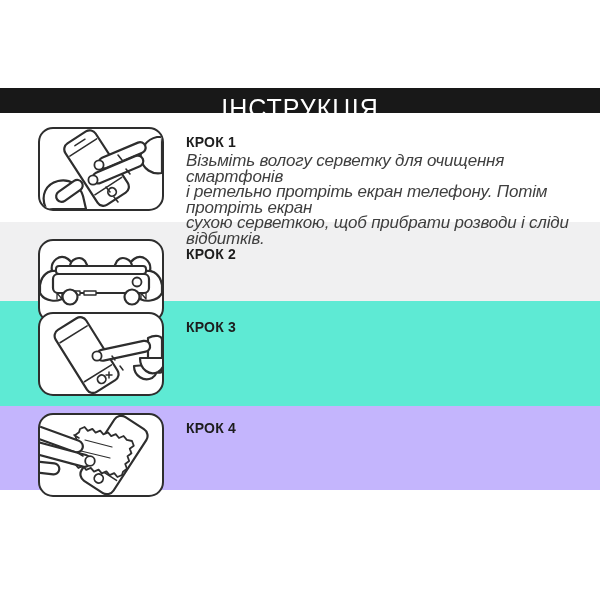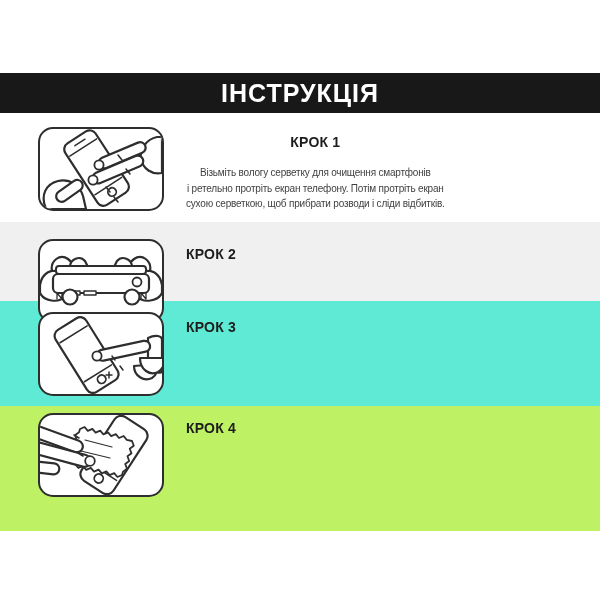--- a/index.html
+++ b/index.html
@@ -1,42 +1,42 @@
 <!DOCTYPE html>
 <html><head>
 <meta charset="utf-8">
 <style>
   html,body{margin:0;padding:0;}
   .sheet{
     width:600px;height:600px;background:#ffffff;position:relative;
     font-family:"Liberation Sans","DejaVu Sans",sans-serif;overflow:hidden;
   }
   .banner{
-    position:absolute;top:73px;left:0;width:600px;height:40px;
+    position:absolute;top:88px;left:0;width:600px;height:40px;
     background:#181818;color:#ffffff;display:flex;align-items:center;justify-content:center;
-    font-size:25px;font-weight:bold;letter-spacing:1px;
+    font-size:25px;font-weight:normal;letter-spacing:1px;
   }
   .steps{position:absolute;top:113px;left:0;width:600px;}
-  .step{display:flex;align-items:flex-start;box-sizing:border-box;width:600px;text-align:center;}
+  .step{display:flex;align-items:flex-start;box-sizing:border-box;width:600px;}
   .step.s1{height:109px;background:#ffffff;padding-top:14px;}
   .step.s2{height:79px;background:#f0f0f1;padding-top:17px;}
   .step.s3{height:105px;background:#5eead4;padding-top:11px;}
-  .step.s4{height:125px;background:#bef264;padding-top:7px;}
+  .step.s4{height:84px;background:#c4b5fd;padding-top:7px;}
   .figure{
     flex:none;width:122px;height:80px;margin-left:38px;
     border:2.5px solid #2e2e2e;border-radius:15px;background:#ffffff;overflow:hidden;
   }
   .figure svg{display:block;width:122px;height:80px;}
   .art{stroke:#2e2e2e;fill:#ffffff;stroke-width:2.2;stroke-linecap:round;stroke-linejoin:round;}
   .thin{stroke-width:1.5;fill:none;}
   .text{margin-left:22px;padding-top:7px;max-width:410px;}
   .step-title{font-size:14px;font-weight:bold;color:#1d1d1d;letter-spacing:.2px;}
   .step-body{
-    font-size:10px;line-height:15.5px;color:#3f3f3f;margin-top:15px;
-    white-space:pre-line;letter-spacing:-.2px;
+    font-size:17px;line-height:15.5px;color:#3f3f3f;margin-top:3px;
+    white-space:pre-line;letter-spacing:-.2px;font-style:italic;
   }
 </style>
 </head>
 <body>
 
 <div class="sheet">
 
   <div class="banner">
     <span>ІНСТРУКЦІЯ</span>
   </div>

